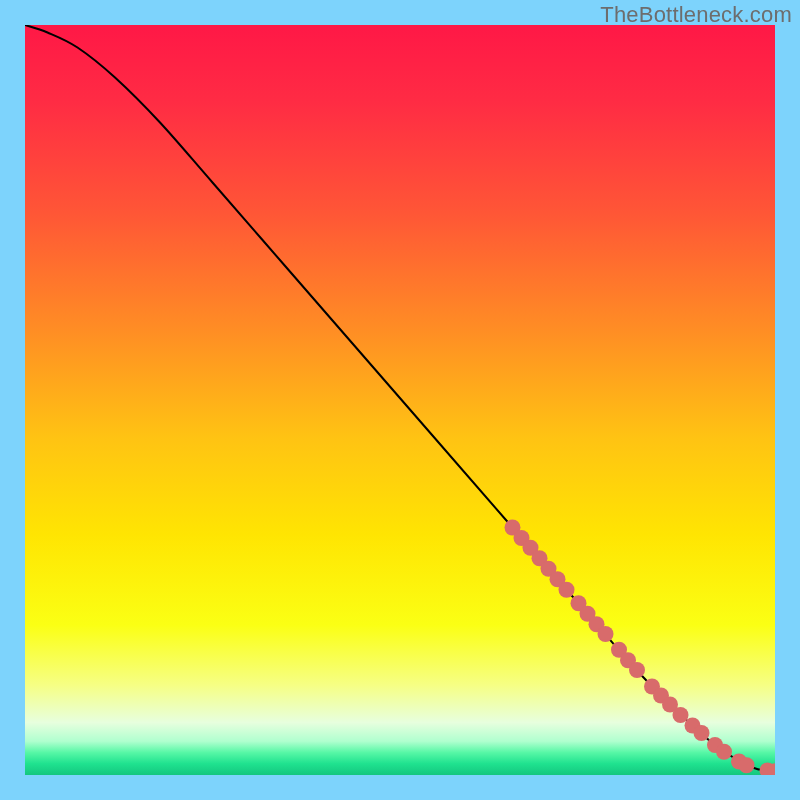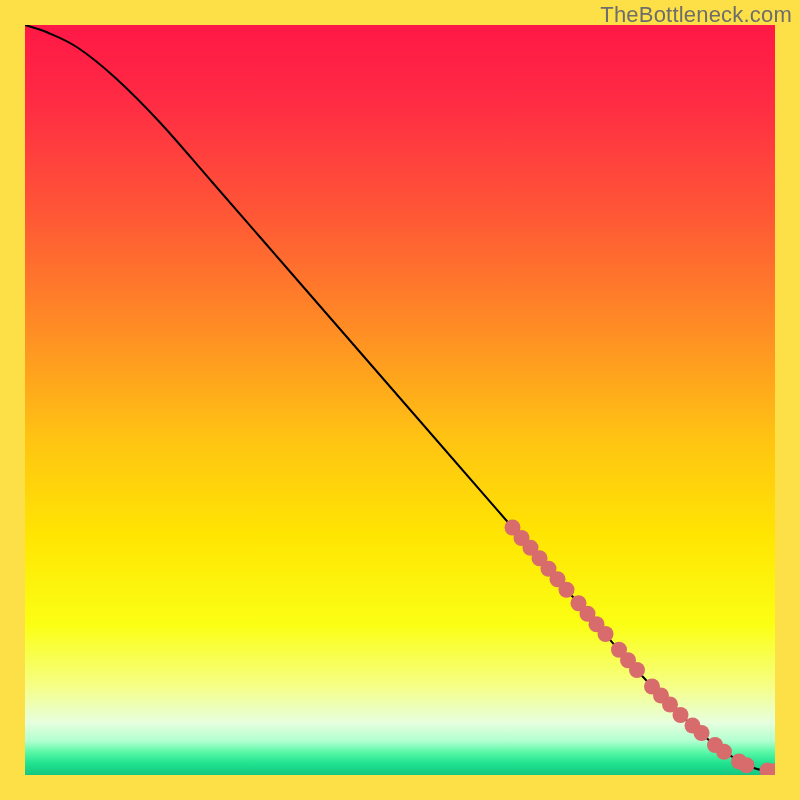--- a/index.html
+++ b/index.html
@@ -8,21 +8,21 @@
     width: 800px;
     height: 800px;
     background: #000;
     overflow: hidden;
     font-family: Arial, Helvetica, sans-serif;
   }
   .stage {
     position: relative;
     width: 800px;
     height: 800px;
-    background: #fde047;
+    background: #7dd3fc;
   }
   .plot {
     position: absolute;
     left: 25px;
     top: 25px;
     width: 750px;
     height: 750px;
   }
   .watermark {
     position: absolute;

